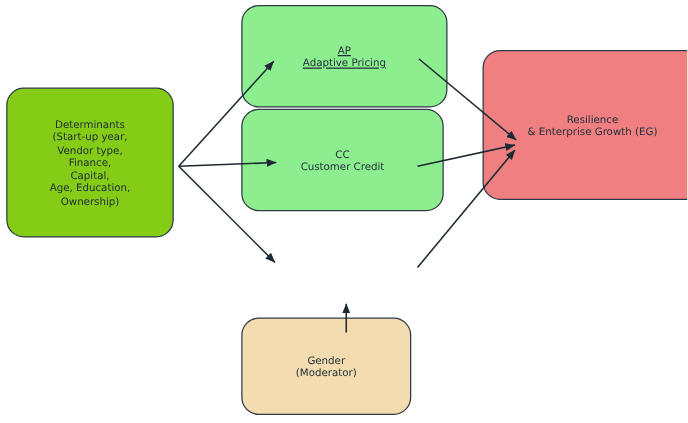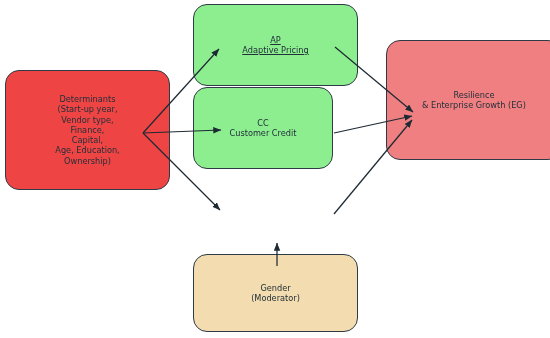--- a/index.html
+++ b/index.html
@@ -29,55 +29,55 @@
     z-index: 2;
   }
   .node .label {
     display: block;
     padding: 0 6px;
     white-space: pre-line;
   }
   #node-determinants {
     left: 5px;
     top: 70px;
-    width: 165px;
+    width: 134px;
     height: 120px;
-    background: #ef4444;
+    background: #84cc16;
     font-size: 8.2px;
     z-index: 3;
   }
   #node-ap {
     left: 193px;
     top: 4px;
     width: 165px;
     height: 82px;
     background: #8DEE90;
     font-size: 8.2px;
     text-decoration: underline;
   }
   #node-cc {
     left: 193px;
     top: 87px;
-    width: 140px;
+    width: 162px;
     height: 82px;
     background: #8DEE90;
     font-size: 8.2px;
   }
   #node-ce {
     left: 193px;
     top: 171px;
     width: 165px;
     height: 82px;
     background: #8DEE90;
     font-size: 8.2px;
   }
   #node-gender {
     left: 193px;
     top: 254px;
-    width: 165px;
+    width: 136px;
     height: 78px;
     background: #F3DCAF;
     font-size: 8.2px;
     z-index: 1;
   }
   #node-outcome {
     left: 386px;
     top: 40px;
     width: 176px;
     height: 120px;

